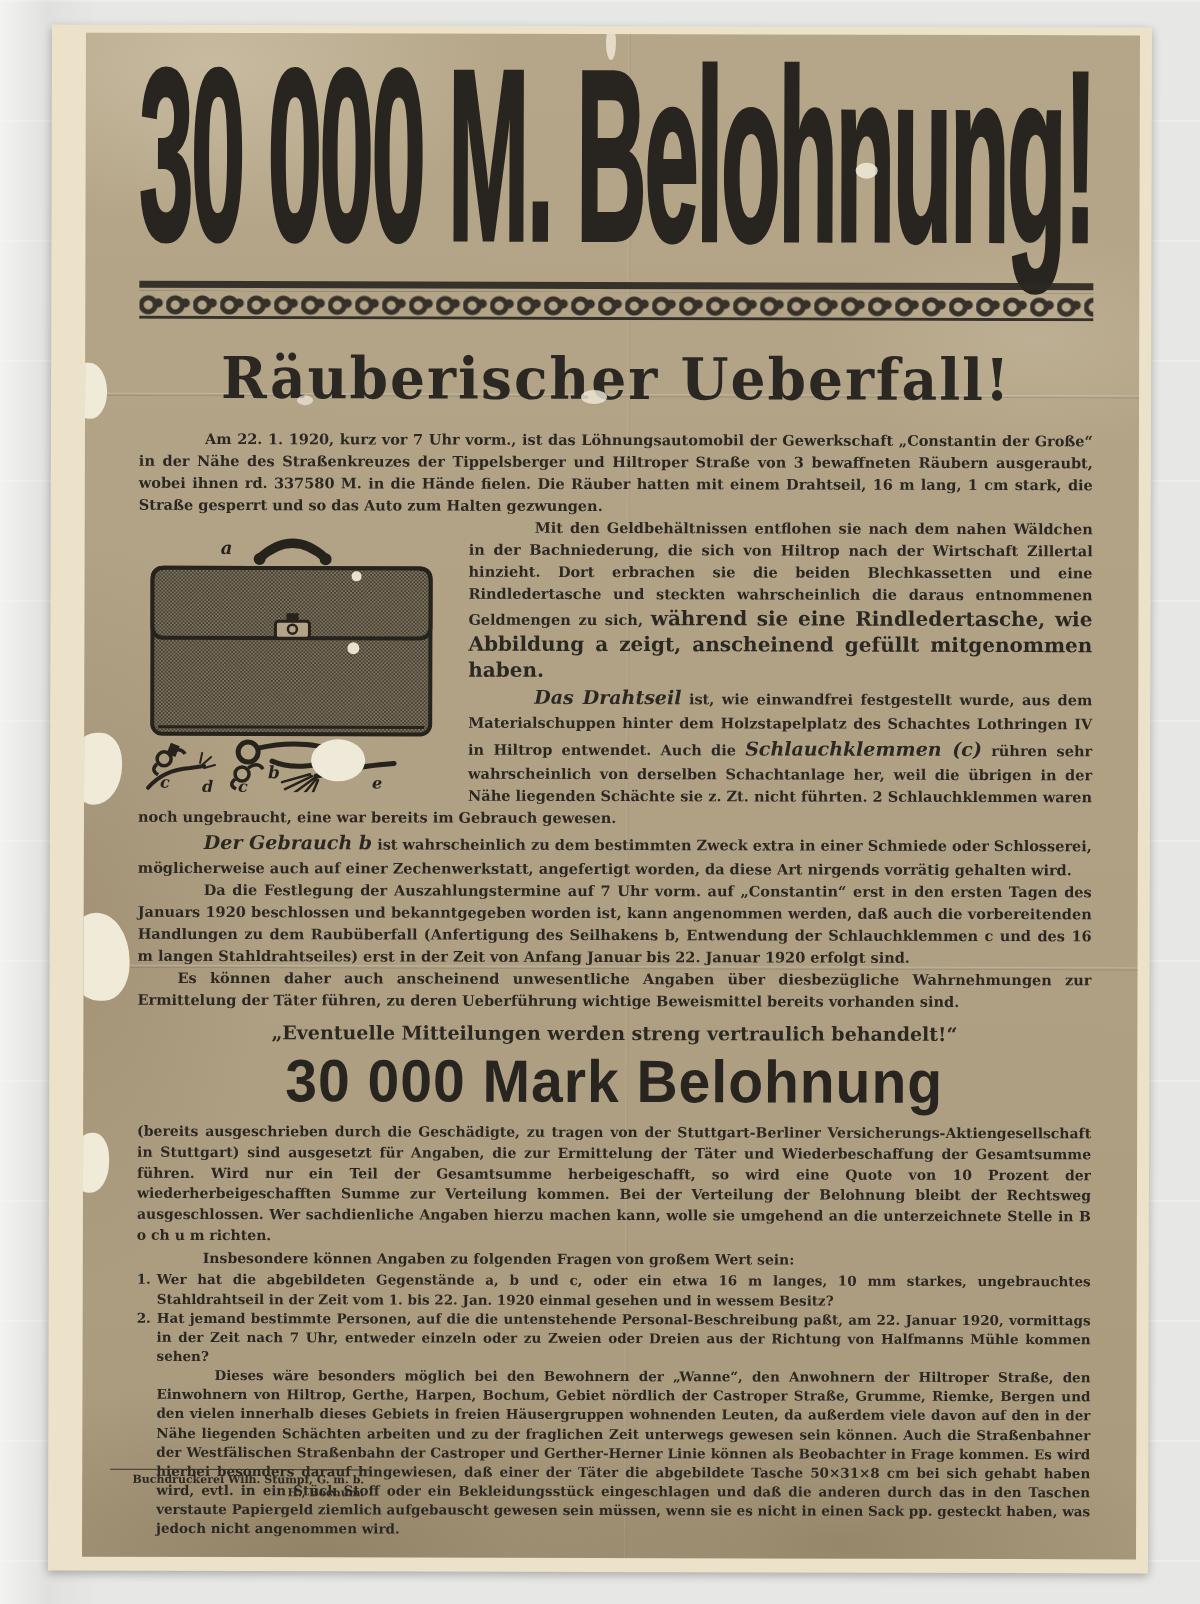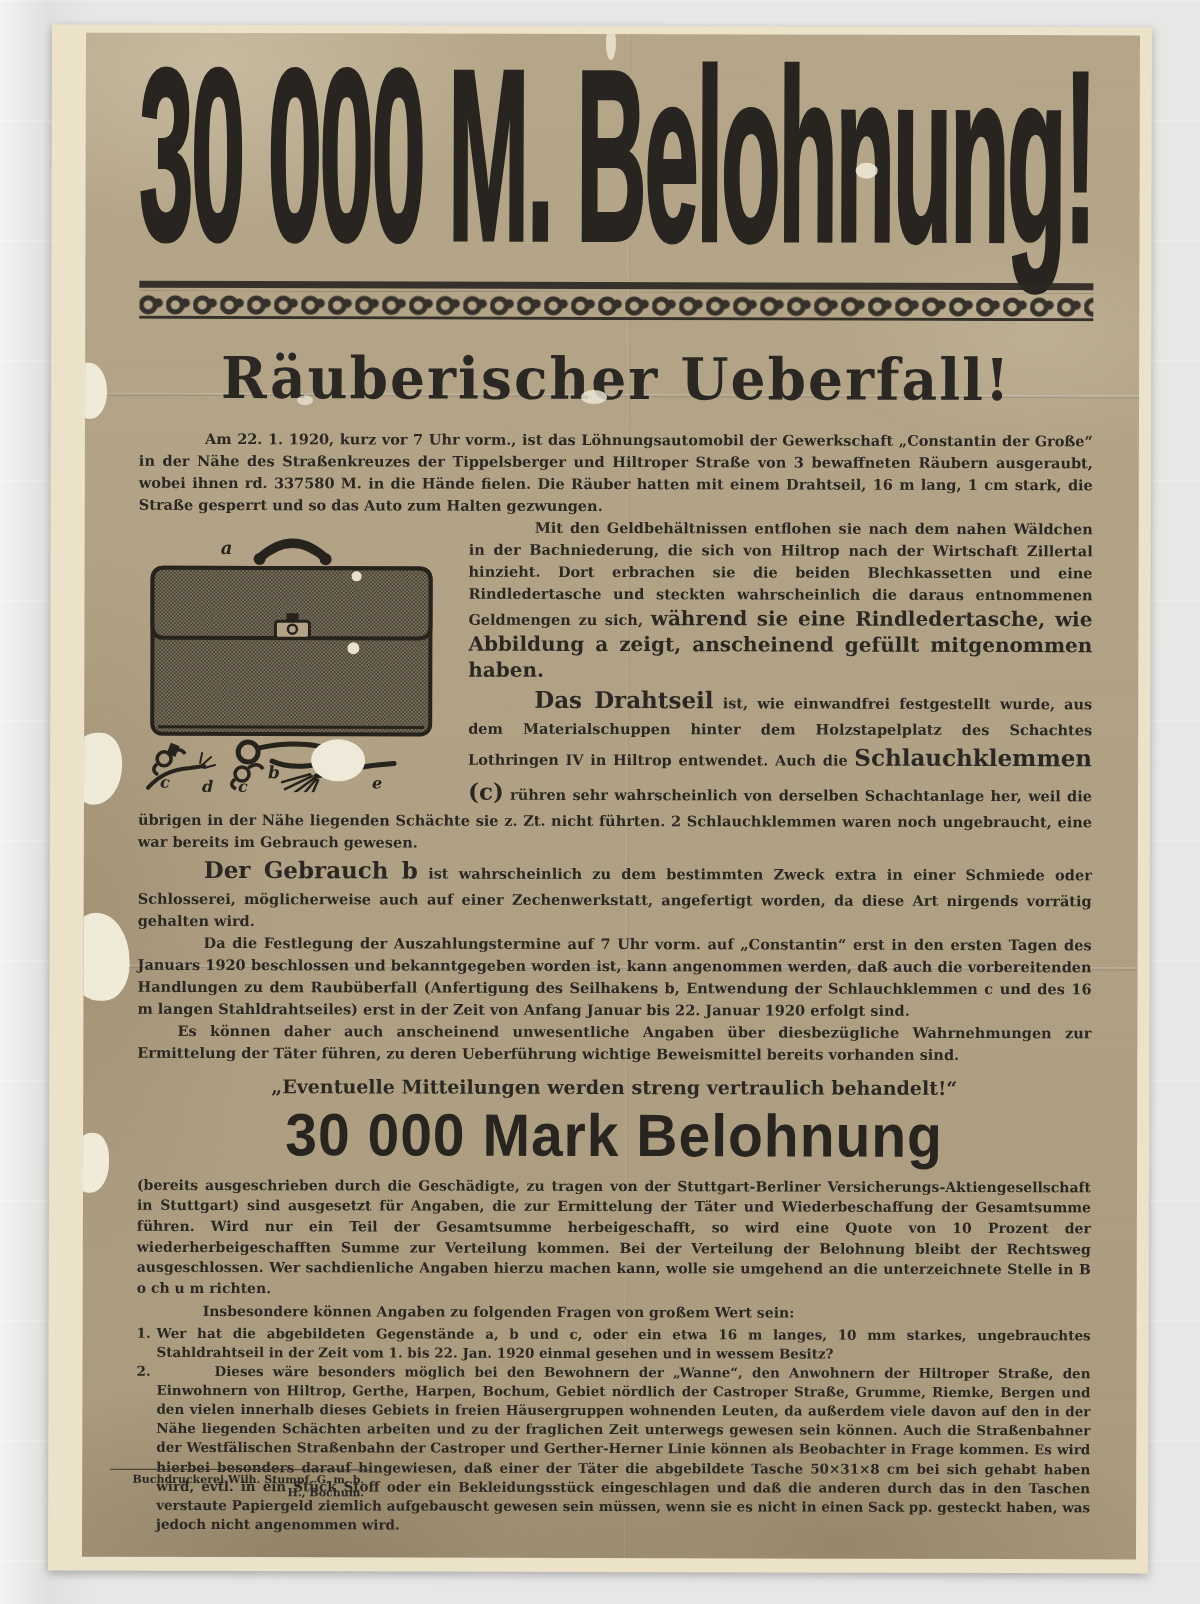--- a/index.html
+++ b/index.html
@@ -57,21 +57,21 @@
     background-size:27px 28px;
   }
   .subheadline {
     text-align:center; font-weight:bold; font-size:55px; letter-spacing:2px;
     margin-top:26px; transform:scaleY(1.05);
   }
   .body1 { font-size:14.5px; line-height:1.52; text-align:justify; font-weight:bold; }
   .para { text-indent:66px; margin:0; }
   .noindent { text-indent:0; }
   .emph-big { font-size:20px; line-height:1.3; }
-  .lead-big { font-size:23px; }
+  .lead-big { font-size:19px;font-style:italic; }
   .figure {
     float:left; width:302px; height:266px; margin:10px 26px 0 2px; position:relative;
   }
   .confidential { text-align:center; font-weight:bold; font-size:19px; margin:10px 0 4px; }
   .reward-headline {
     text-align:center; font-family:"Liberation Sans", sans-serif; font-weight:bold;
     font-size:57px; letter-spacing:1px; margin:4px 0 8px; color:#282520;
     transform:scaleY(1.05);
   }
   .body2 { font-size:14px; line-height:1.48; text-align:justify; font-weight:bold; }
@@ -193,20 +193,21 @@
       </div>
 
       <div class="body3" style="margin-top:2px">
         <div class="q">
           <span class="q-num">1.</span>
           <span class="q-body">Wer hat die abgebildeten Gegenstände a, b und c, oder ein etwa 16 m langes, 10 mm starkes, ungebrauchtes Stahldrahtseil in der Zeit vom 1. bis 22. Jan. 1920 einmal gesehen und in wessem Besitz?</span>
         </div>
         <div class="q">
           <span class="q-num">2.</span>
           <span class="q-body">
+            <span>Hat jemand bestimmte Personen, auf die die untenstehende Personal-Beschreibung paßt, am 22. Januar 1920, vormittags in der Zeit nach 7 Uhr, entweder einzeln oder zu Zweien oder Dreien aus der Richtung von Halfmanns Mühle kommen sehen?</span>
             <span class="q-sub" style="display:block">Dieses wäre besonders möglich bei den Bewohnern der „Wanne“, den Anwohnern der Hiltroper Straße, den Einwohnern von Hiltrop, Gerthe, Harpen, Bochum, Gebiet nördlich der Castroper Straße, Grumme, Riemke, Bergen und den vielen innerhalb dieses Gebiets in freien Häusergruppen wohnenden Leuten, da außerdem viele davon auf den in der Nähe liegenden Schächten arbeiten und zu der fraglichen Zeit unterwegs gewesen sein können.  Auch die Straßenbahner der Westfälischen Straßenbahn der Castroper und Gerther-Herner Linie können als Beobachter in Frage kommen.  Es wird hierbei besonders darauf hingewiesen, daß einer der Täter die abgebildete Tasche 50×31×8 cm bei sich gehabt haben wird, evtl. in ein Stück Stoff oder ein Bekleidungsstück eingeschlagen und daß die anderen durch das in den Taschen verstaute Papiergeld ziemlich aufgebauscht gewesen sein müssen, wenn sie es nicht in einen Sack pp. gesteckt haben, was jedoch nicht angenommen wird.</span>
           </span>
         </div>
 
       </div>
 
       <div class="imprint">Buchdruckerei Wilh. Stumpf, G. m. b. H., Bochum.</div>
     </div>
 
     <div class="tear" style="left:-12px; top:330px; width:34px; height:56px; border-radius:45% 60% 55% 50%"></div>

